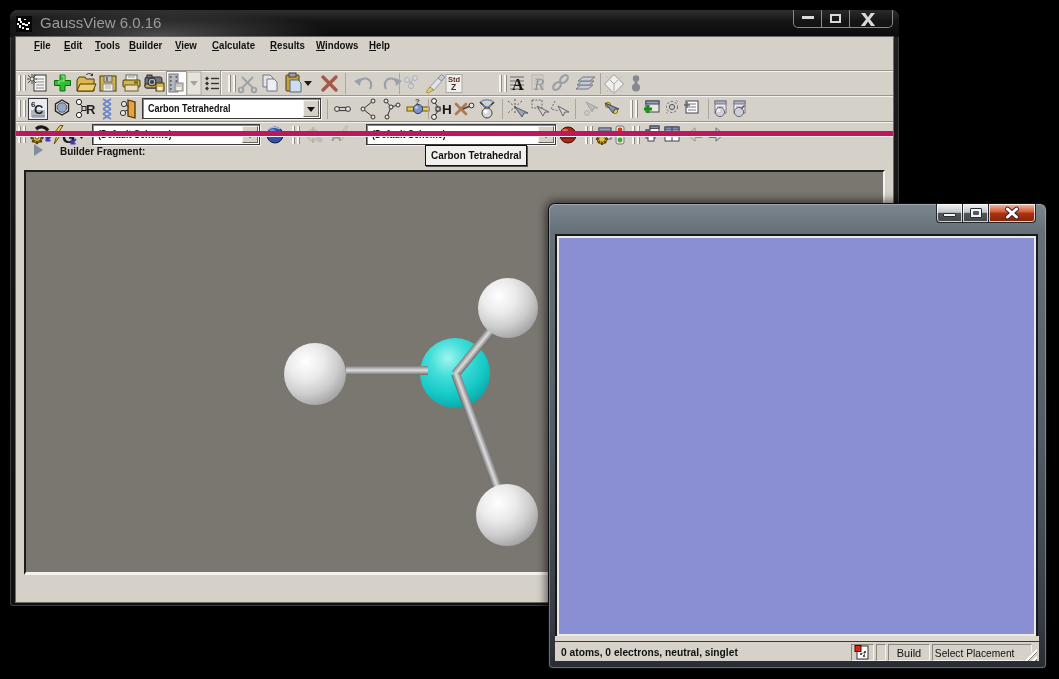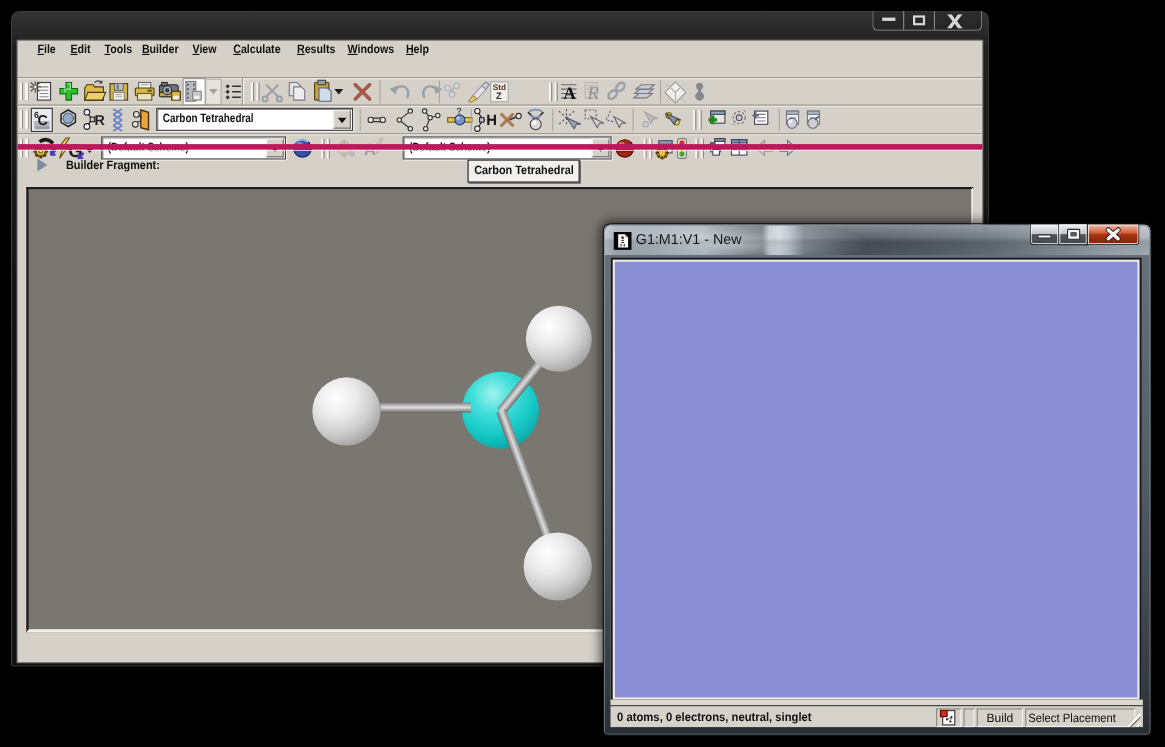--- a/index.html
+++ b/index.html
@@ -94,20 +94,38 @@
   .spanel { position:absolute; top:2px; height:17px; white-space:nowrap; overflow:hidden; border:1px solid;
     border-color:#8a867e #f4f2ee #f4f2ee #8a867e; font-size:11px; font-weight:normal; color:#111;
     text-align:center; }
   #sgrip { position:absolute; left:468px; top:5px; width:14px; height:14px;
     background:repeating-linear-gradient(135deg,#ffffff 0 2px,#84807a 2px 3.2px,#d6d2ca 3.2px 5.4px);
     clip-path:polygon(100% 0,100% 100%,0 100%); }
 </style>
 </head>
 <body>
 <div id="mainwin">
+  <div id="mtitle">
+    <div id="micon"><svg width="16" height="16" viewBox="0 0 16 16">
+          <rect width="16" height="16" fill="#050505"></rect>
+          <g fill="#f8f8f8">
+            <rect x="2" y="2" width="3" height="3"></rect>
+            <rect x="4" y="5" width="2" height="2"></rect>
+            <rect x="6" y="7" width="3" height="2"></rect>
+            <rect x="3" y="9" width="2" height="3"></rect>
+            <rect x="6" y="11" width="2" height="2"></rect>
+            <rect x="9" y="8" width="3" height="2"></rect>
+            <rect x="12" y="6" width="2" height="2"></rect>
+            <rect x="10" y="12" width="3" height="2"></rect>
+            <rect x="1" y="7" width="2" height="2"></rect>
+            <rect x="8" y="3" width="2" height="1"></rect>
+          </g>
+        </svg></div>
+    <span class="ttext">GaussView 6.0.16</span>
+  </div>
   <div id="mbtns">
     <div class="bsep" style="left:27px"></div>
     <div class="bsep" style="left:55px"></div>
     <div class="glyph" style="left:8px;top:6px;width:12px;height:3px;background:#d8d8d8"></div>
     <div class="glyph" style="left:36px;top:4px;width:11px;height:9px;border:2px solid #d8d8d8"></div>
     <svg class="glyph" style="left:64px;top:3px" width="20" height="13" viewBox="0 0 20 13">
         <path d="M3 0h4.2l2.8 4.2L12.8 0H17l-5 6.3L17.2 13H13l-3-4.5L7 13H2.8L8 6.3z" fill="#d8d8d8"></path>
       </svg>
   </div>
   <div id="mcontent">
@@ -564,35 +582,20 @@
       <div class="bond" style="left:414px;top:165px;width:84px;transform:rotate(-50.9deg)"></div>
       <div class="bond" style="left:380px;top:268px;width:151px;transform:rotate(69.9deg)"></div>
       <div class="bond" style="left:320px;top:194px;width:82px"></div>
       <div class="atomH" style="left:258px;top:171px;width:62px;height:62px"></div>
       <div class="atomH" style="left:452px;top:106px;width:60px;height:60px"></div>
       <div class="atomH" style="left:450px;top:312px;width:62px;height:62px"></div>
     </div>
   </div>
 </div>
 <div id="subwin">
-  <div id="stitle">
-    <div id="sicon"><svg width="16" height="16" viewBox="0 0 16 16">
-          <rect width="16" height="16" fill="#050505"></rect>
-          <path d="M4 2h6l3 3v9H4z" fill="#fff"></path>
-          <path d="M10 2v3h3z" fill="#bbb"></path>
-          <g fill="#050505">
-            <rect x="7" y="4" width="2" height="2"></rect>
-            <rect x="7" y="7" width="2" height="1"></rect>
-            <rect x="7" y="9" width="2" height="1"></rect>
-            <rect x="6" y="11" width="1" height="2"></rect>
-            <rect x="9" y="11" width="1" height="2"></rect>
-          </g>
-        </svg></div>
-    <span class="ttext">G1:M1:V1 - New</span>
-  </div>
   <div id="sbtns">
     <div class="sbtn" id="sbmin">
         <div style="position:absolute;left:6px;top:9px;width:13px;height:4px;background:#f4f4f4;border:1px solid #2a2d30;border-radius:1px"></div>
       </div>
     <div class="sbtn" id="sbmax">
         <div style="position:absolute;left:7px;top:4px;width:12px;height:10px;background:#f4f4f4;border:1px solid #2a2d30;border-radius:1px">
           <div style="position:absolute;left:2px;top:2px;width:6px;height:4px;background:#55595d;border-radius:1px"></div>
         </div>
       </div>
     <div class="sbtn" id="sbclose">

